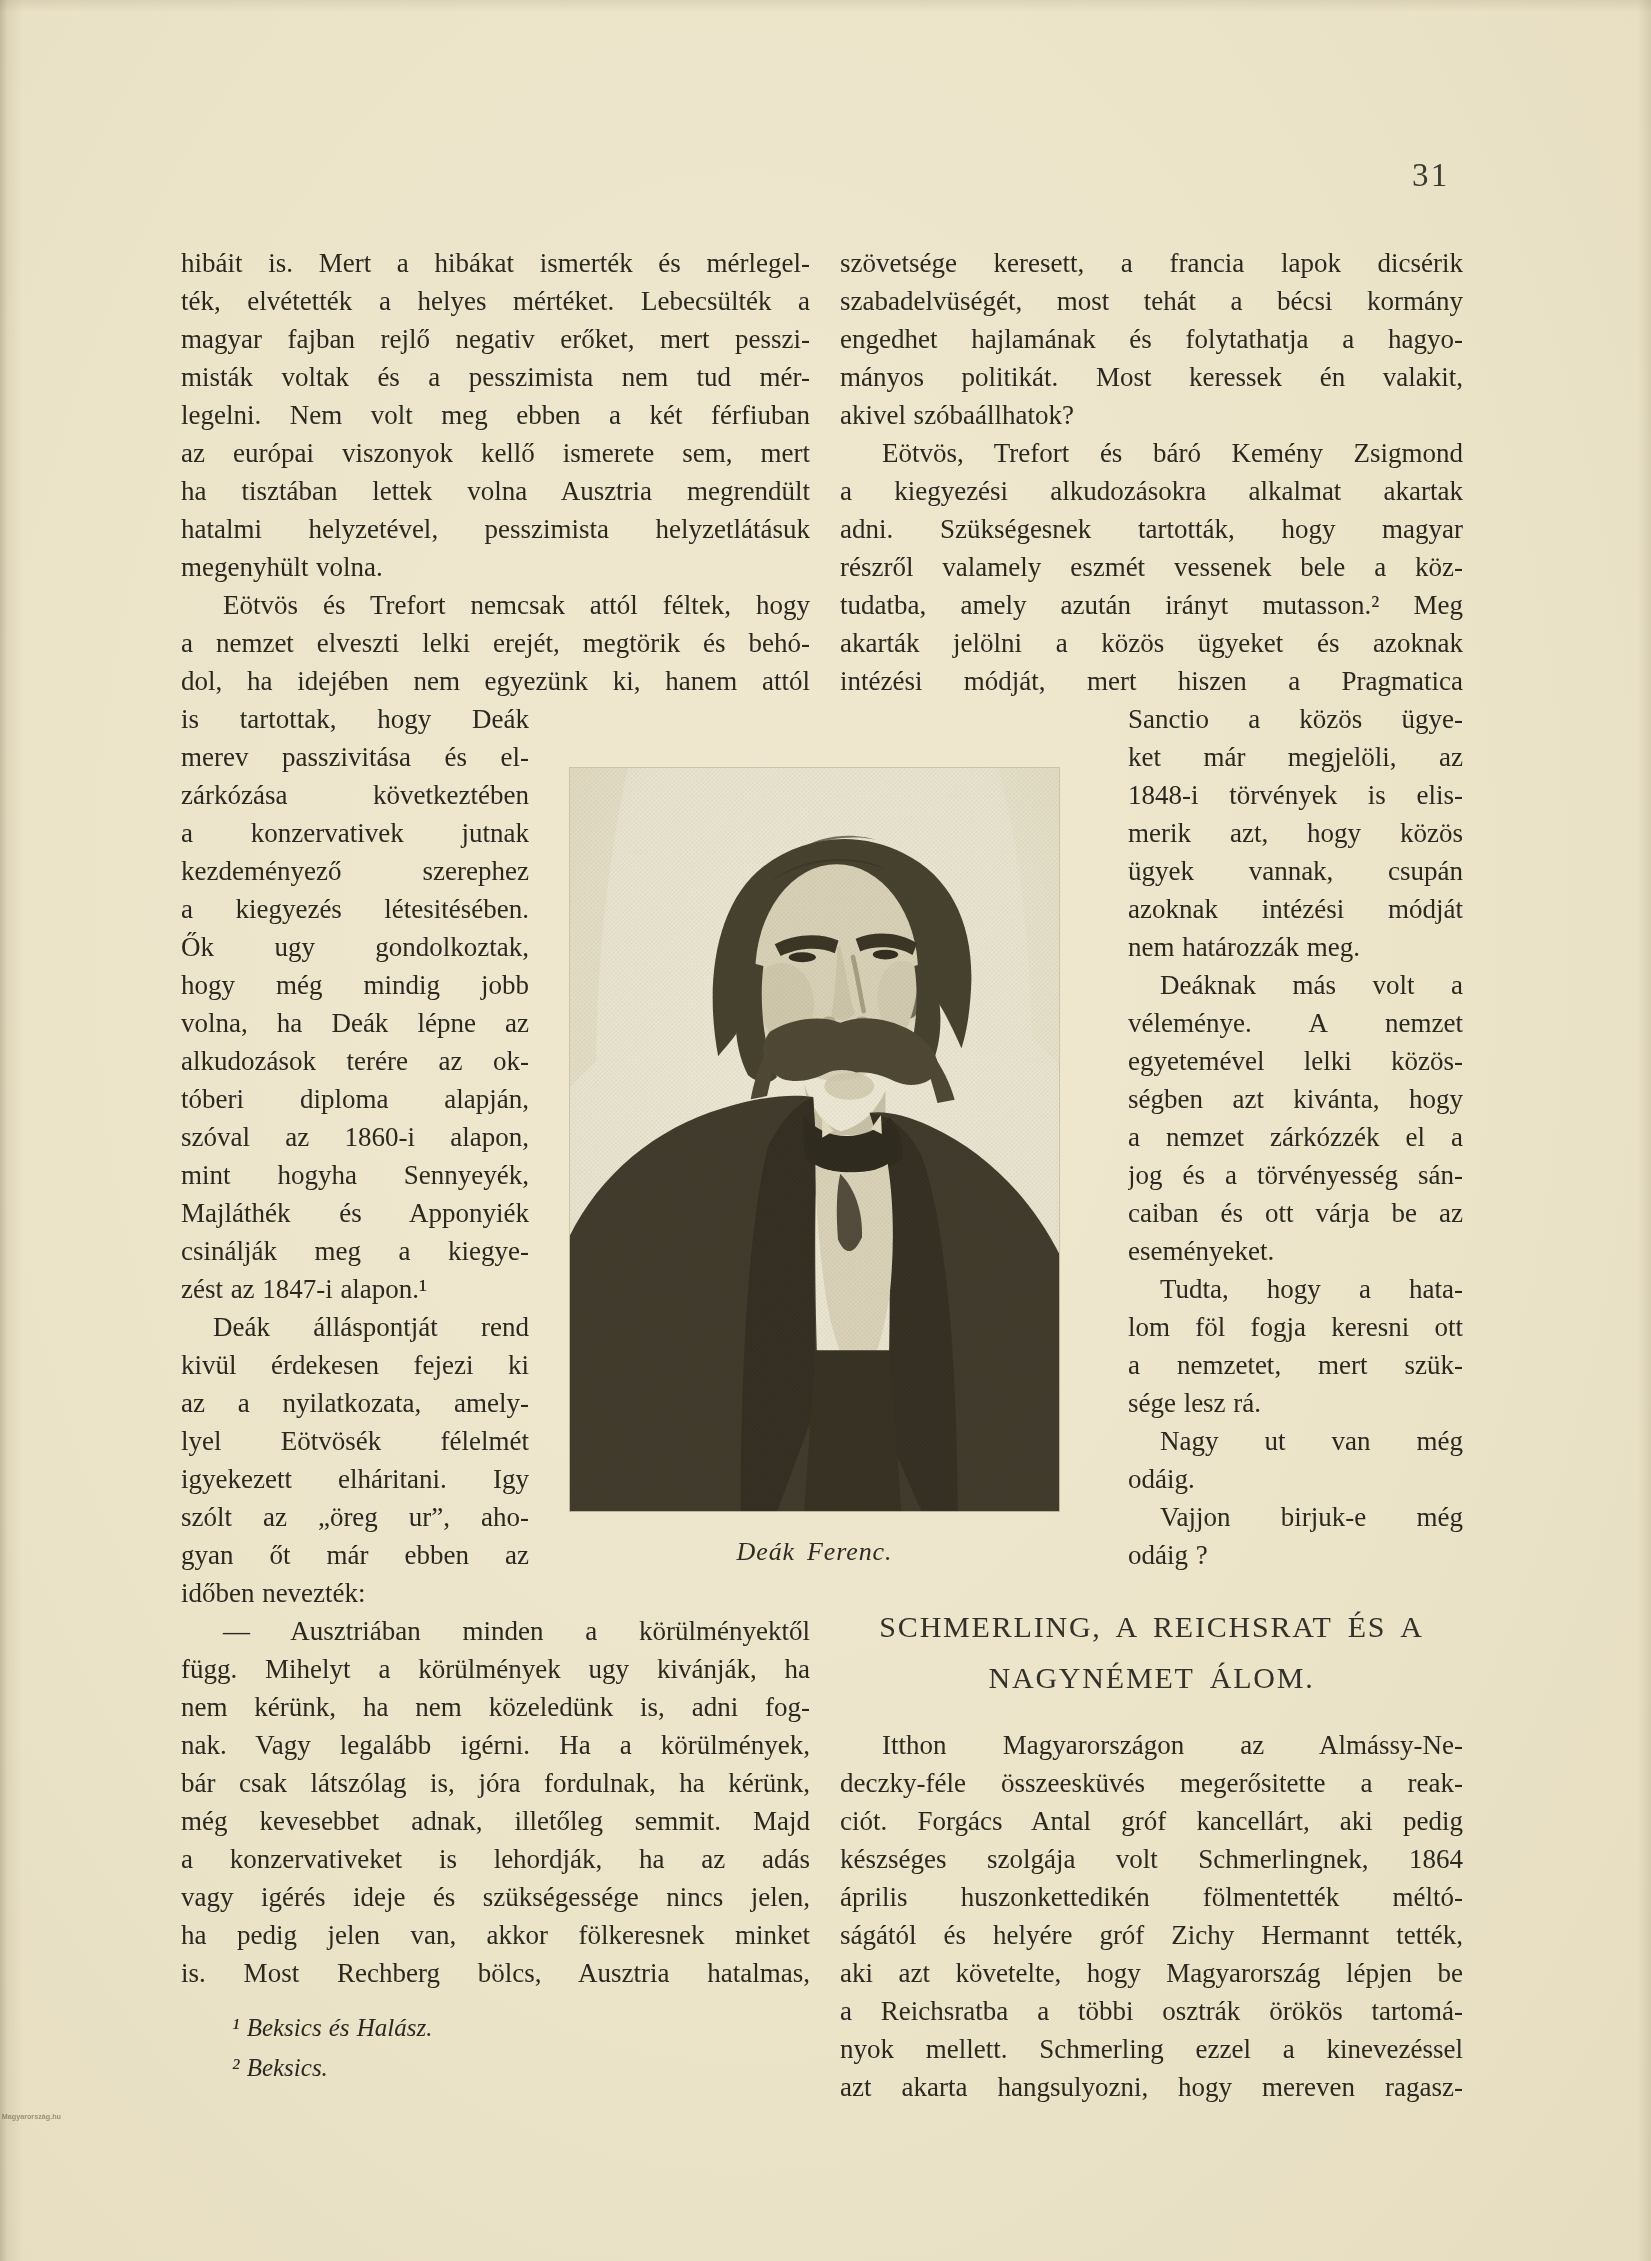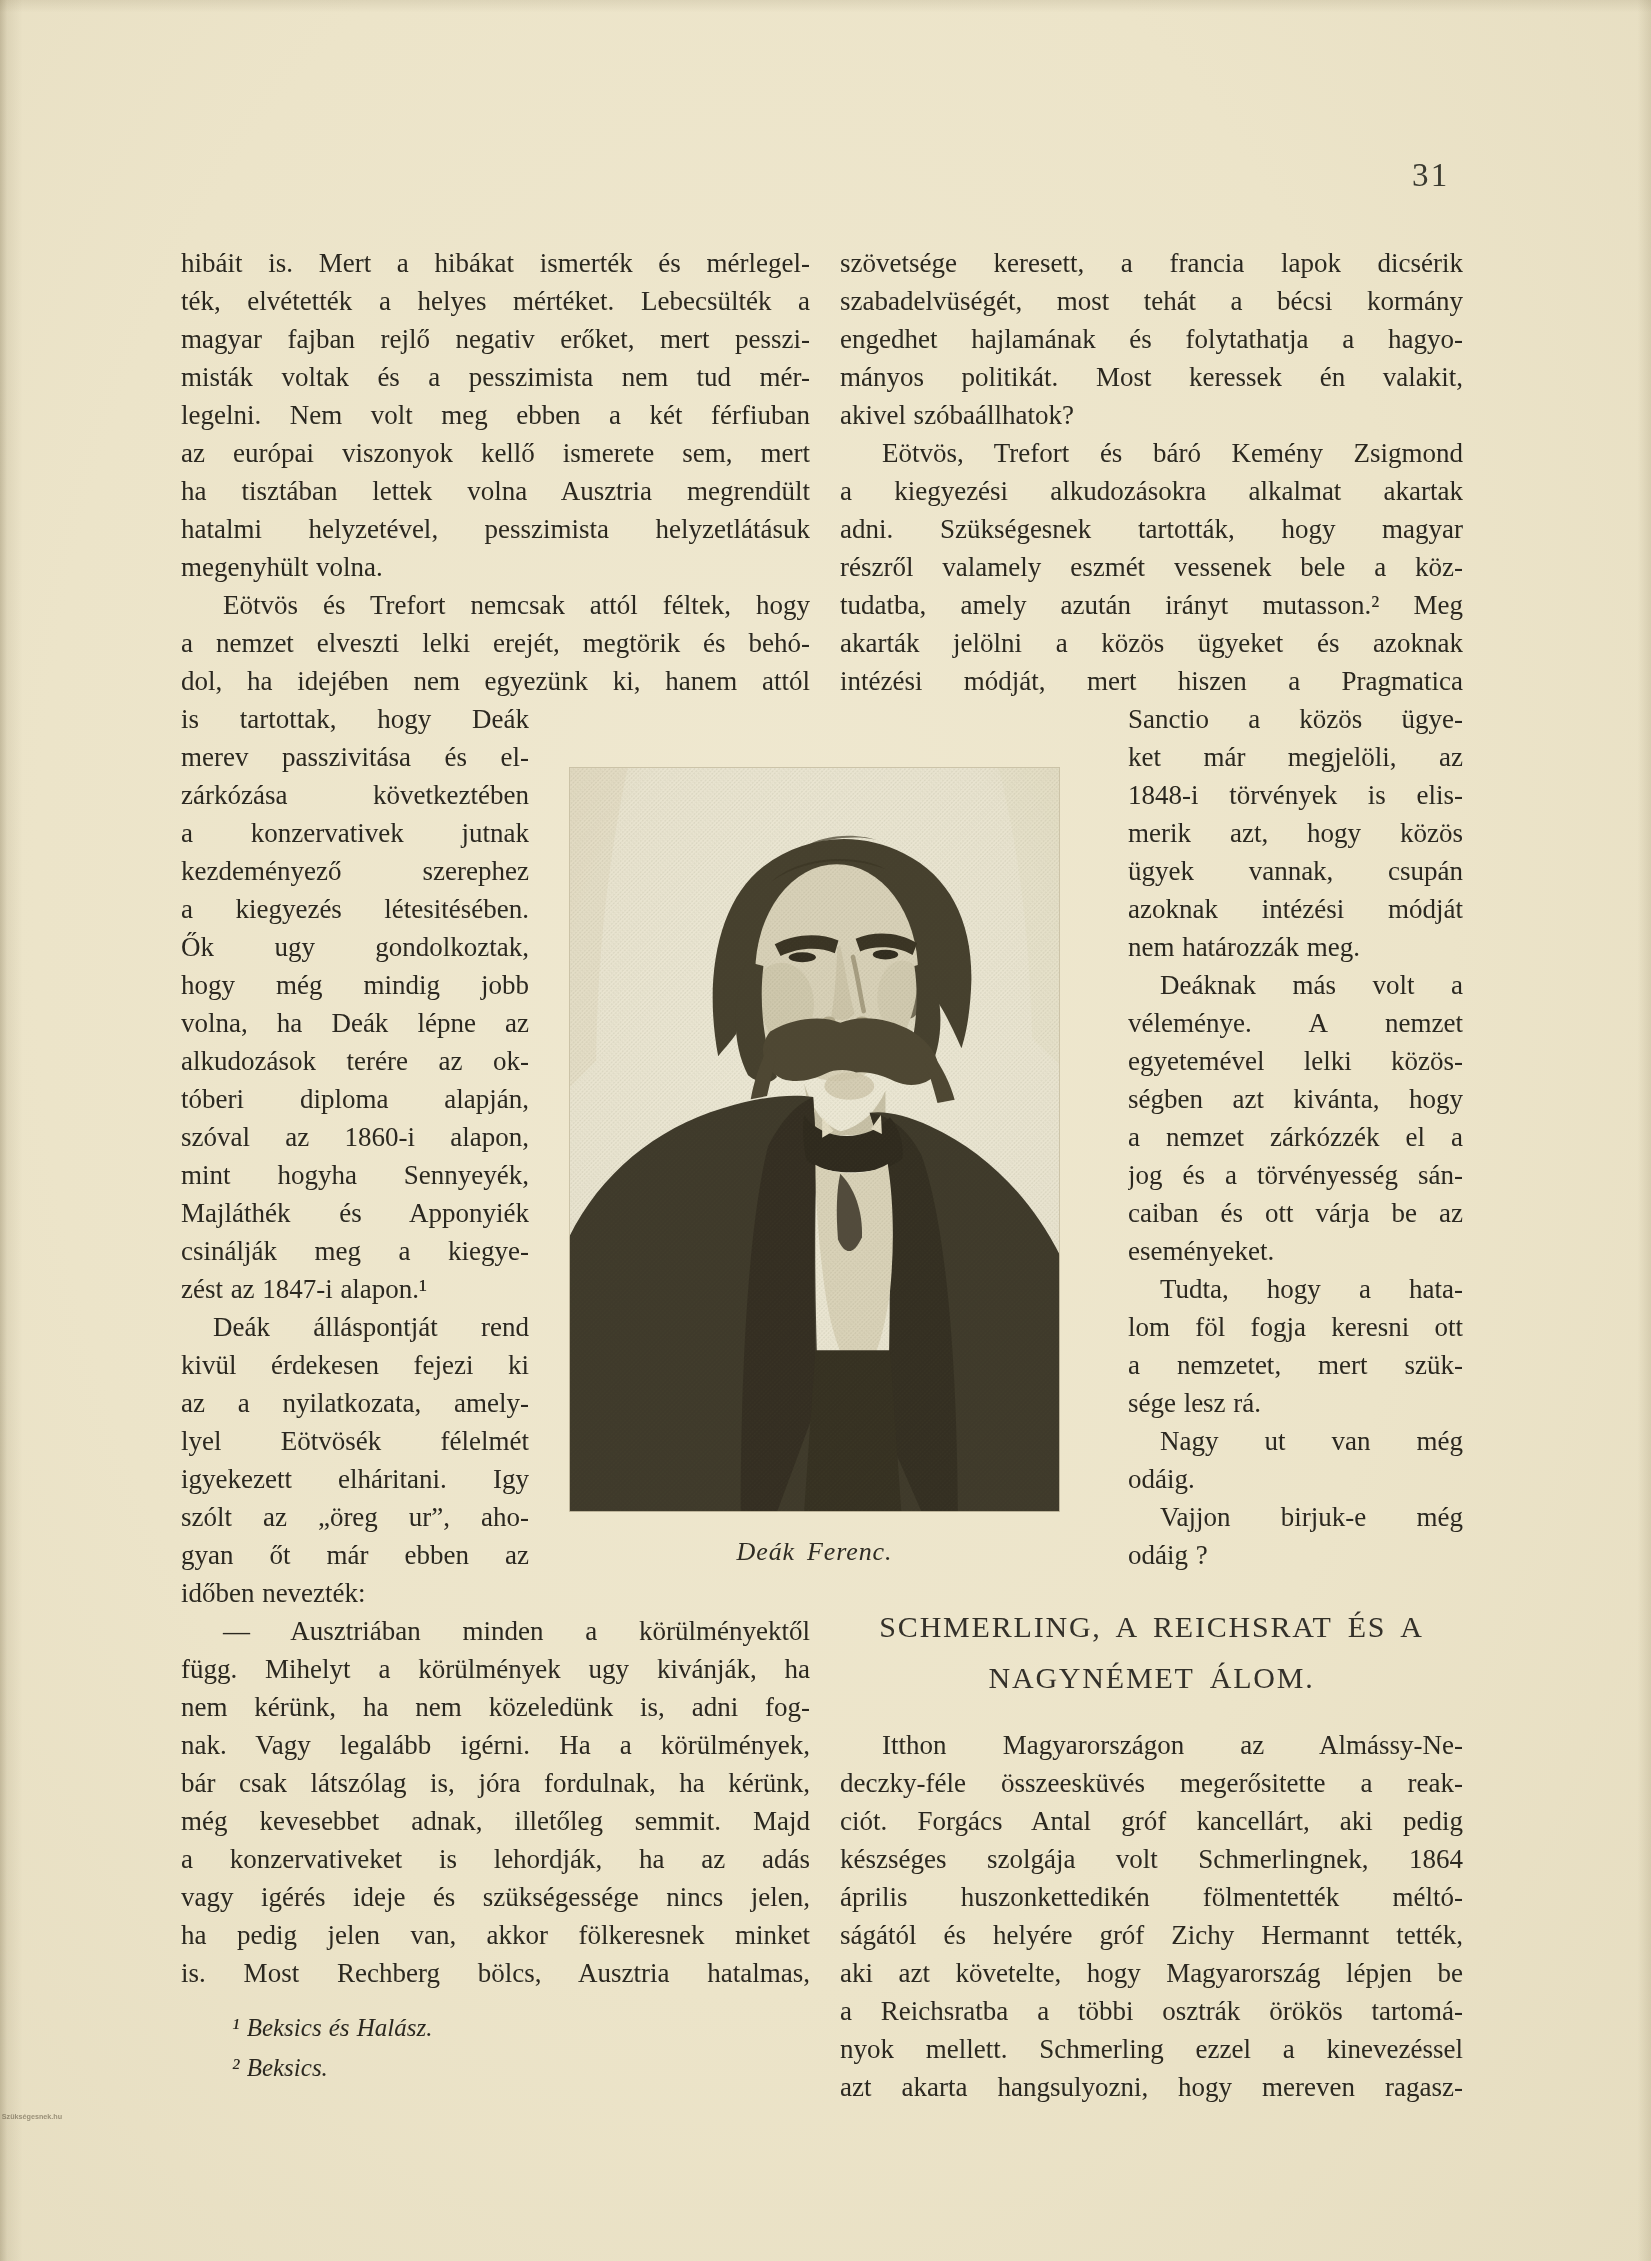--- a/index.html
+++ b/index.html
@@ -256,16 +256,16 @@
     <path d="M 600 900 C 630 930 650 980 648 1040 C 630 1080 610 1080 595 1045 C 590 985 592 935 600 900 Z" fill="#3a3426" opacity="0.85"></path>
     <path d="M 545 1290 L 710 1290 L 735 1648 L 520 1648 Z" fill="#363122"></path>
 
     <rect x="0" y="0" width="1086" height="1648" fill="url(#ht-dots)"></rect>
     <rect x="0" y="0" width="1086" height="1648" fill="url(#ht-lines)"></rect>
     <rect x="1" y="1" width="1084" height="1646" fill="none" stroke="#c9c0a5" stroke-width="2"></rect>
   </svg>
 </div>
 <div class="portrait-caption">Deák Ferenc.</div>
 
-<div class="watermark-upper">Szükségesnek.hu</div>
+<div class="watermark-upper">Magyarország.hu</div>
 
 <div class="edge-vignette"></div>
 
 
 </body></html>

